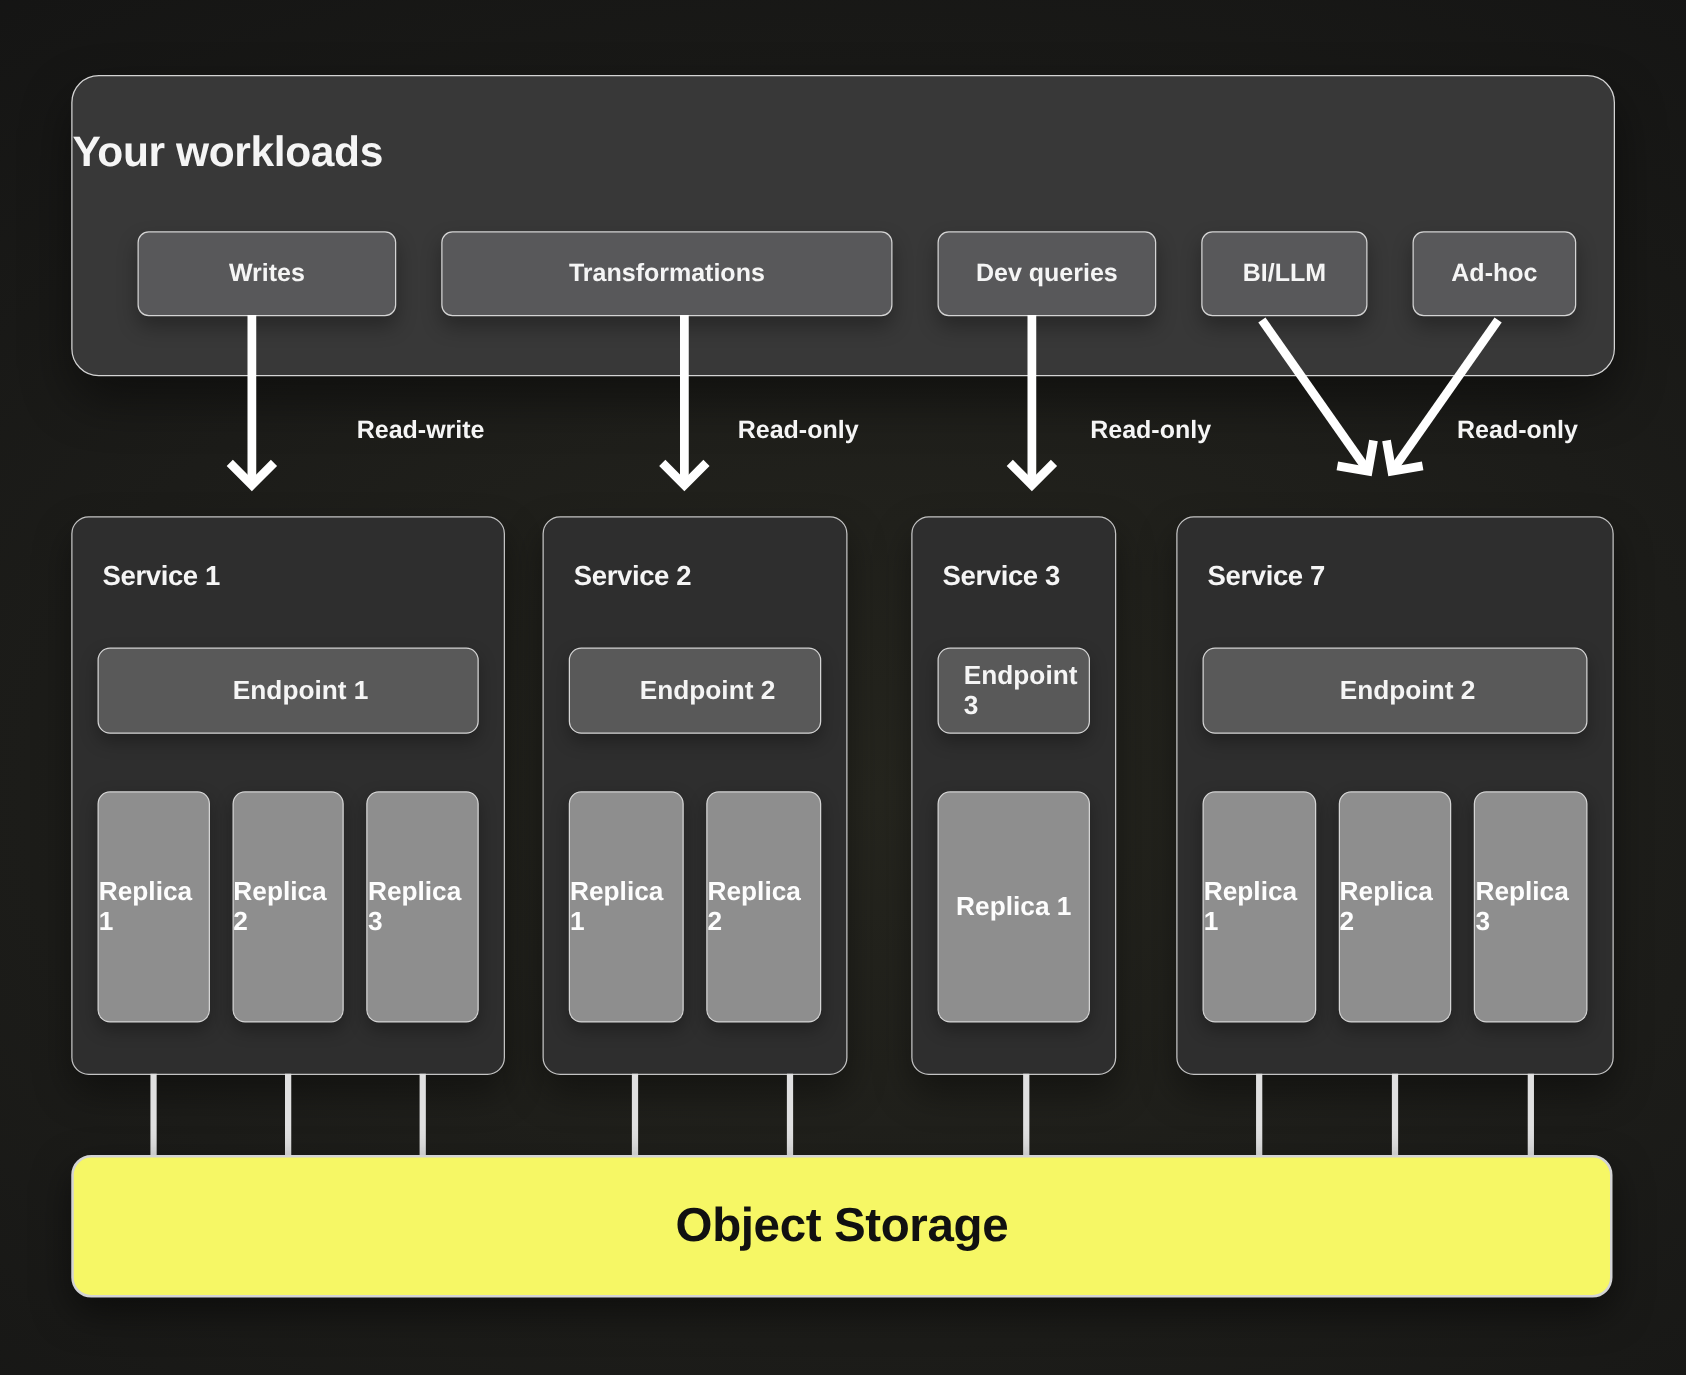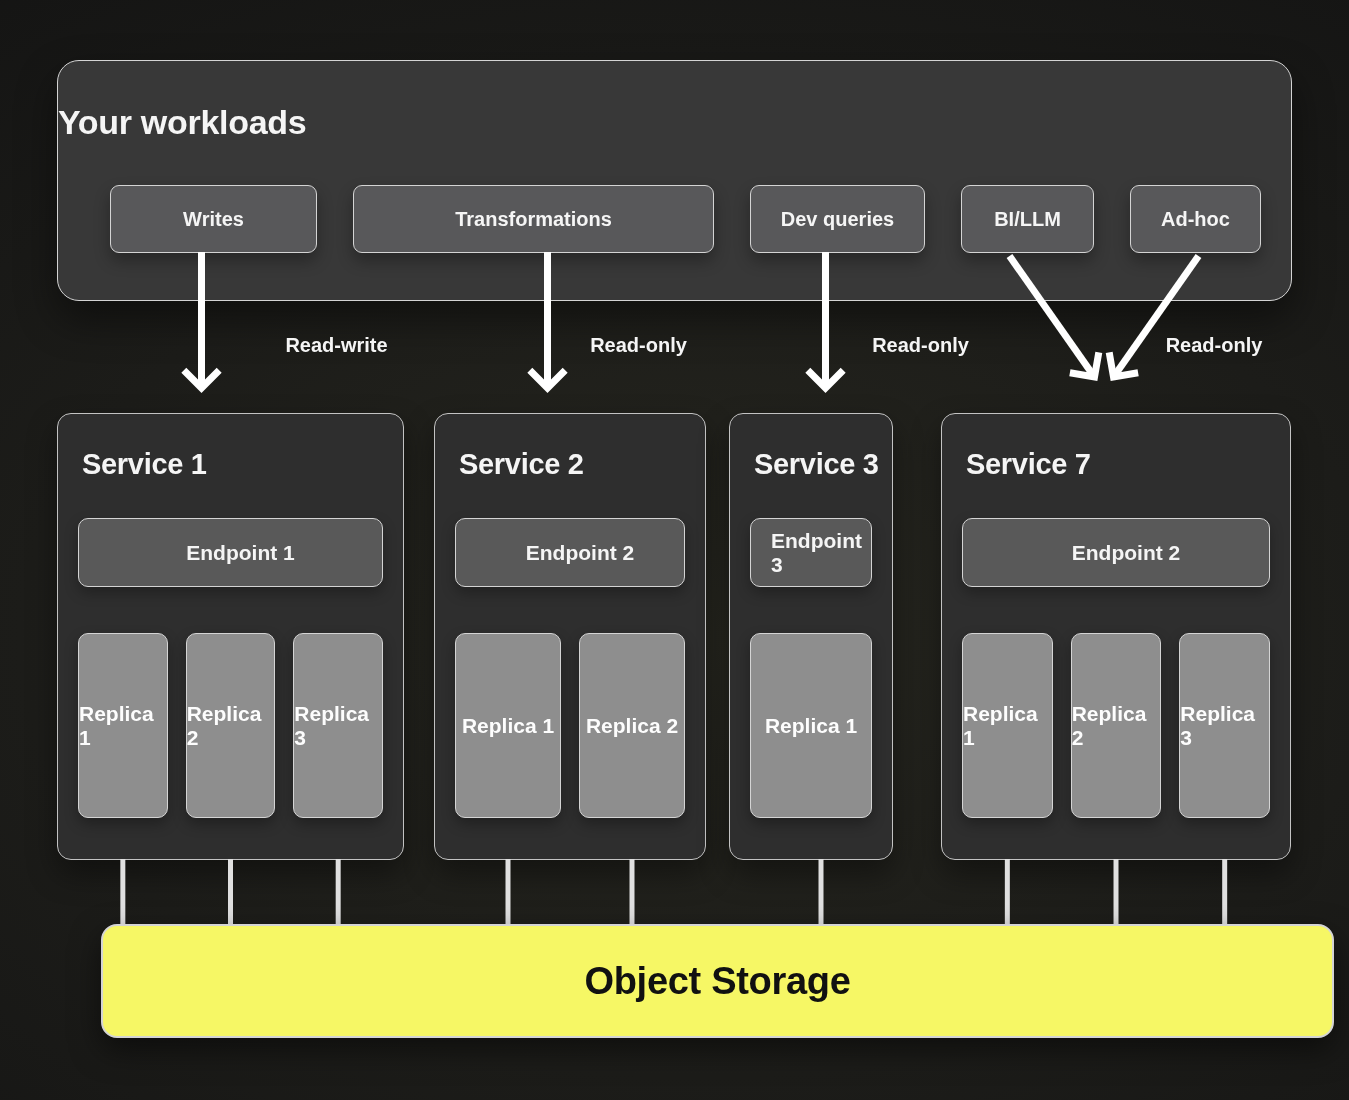--- a/index.html
+++ b/index.html
@@ -42,26 +42,26 @@
 
   
   .service{
     position:absolute; top:413px; height:447px;
     background:var(--service,#2e2e2e);
     border:1.5px solid var(--border-mid,#c3c3c3);
     border-radius:14px;
     box-shadow:0 14px 30px rgba(0,0,0,.4);
   }
   .svc-0{left:57px;width:347px}
-  .svc-1{left:434px;width:272px}
+  .svc-1{left:434px;width:244px}
   .svc-2{left:729px;width:164px}
   .svc-3{left:941px;width:350px}
   .svc-title{
     position:absolute; top:34px; left:24px;
-    color:var(--text,#f5f5f5); font-size:29px; font-weight:700; letter-spacing:-.3px;
+    color:var(--text,#f5f5f5); font-size:22px; font-weight:700; letter-spacing:-.3px;
   }
   .endpoint{
     position:absolute; left:20px; right:20px; top:104px; height:69px;
     background:var(--endpoint,#595959);
     border:1.5px solid var(--border-light,#d0d0d0);
     border-radius:10px;
     display:flex; align-items:center; justify-content:center;
     color:var(--text,#f5f5f5); font-size:21px; font-weight:700;
     box-shadow:0 6px 14px rgba(0,0,0,.28);
     padding-left:20px;
@@ -81,21 +81,20 @@
 
   
   .storage{
     position:absolute; left:57px; top:924px; width:1233px; height:114px;
     background:var(--yellow,#f6f765);
     border:2px solid var(--border-light,#d9d9d9);
     border-radius:16px;
     display:flex; align-items:center; justify-content:center;
     color:var(--storage-text,#111111); font-size:38px; font-weight:700; letter-spacing:-.3px;
     box-shadow:0 12px 30px rgba(0,0,0,.5);
-    margin-left:44px;
   }
 
   
   .overlay{ position:absolute; left:0; top:0; width:1349px; height:1100px; pointer-events:none; }
   .flow-label{
     position:absolute; transform:translate(-50%,-50%);
     color:var(--text,#f5f5f5); font-size:20px; font-weight:700; white-space:nowrap;
   }
 </style>
 </head>

